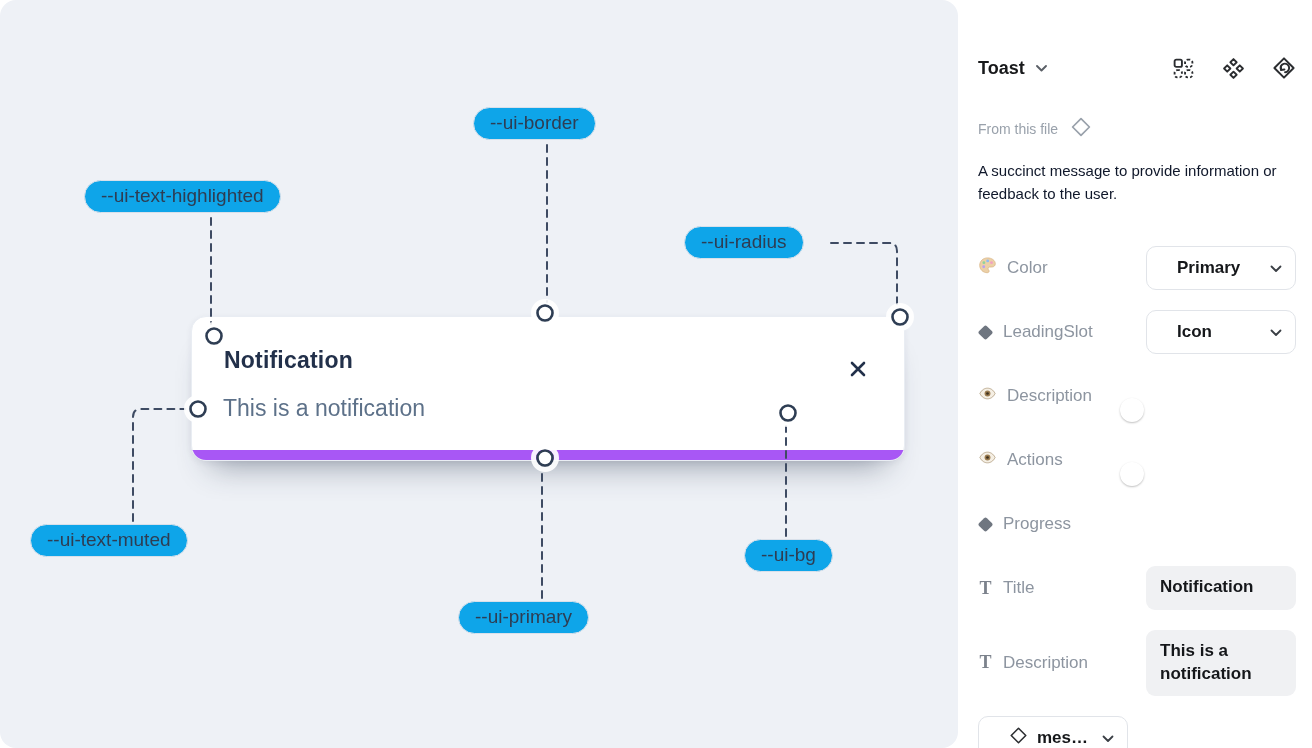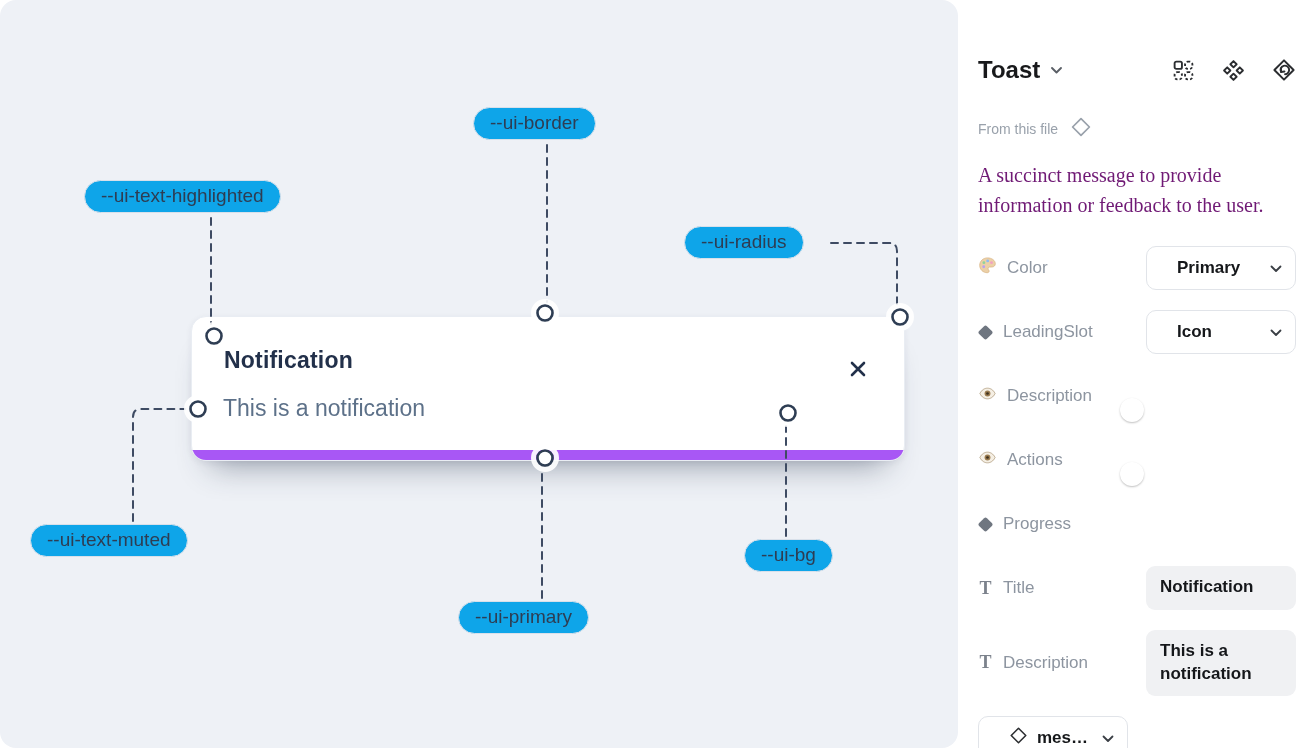--- a/index.html
+++ b/index.html
@@ -33,30 +33,30 @@
   .co-bg        { left:744px; top:539px; }
 
   .overlay { position:absolute; inset:0; pointer-events:none; }
   .overlay .dot { pointer-events:auto; cursor:pointer; }
 
   
   .panel { position:absolute; left:958px; top:0; width:354px; height:748px; background:#ffffff; }
 
   .panel-header { position:absolute; left:20px; right:16px; top:56px;
                   display:flex; align-items:center; }
-  .panel-title  { font-size:24px; font-weight:700; color:#18191b; }
+  .panel-title  { font-size:18px; font-weight:700; color:#18191b; }
   .title-chevron { margin-left:10px; display:flex; }
   .header-icons { margin-left:auto; display:flex; gap:27px; align-items:center; }
   .hicon { display:flex; cursor:pointer; }
 
   .source-row { position:absolute; left:20px; top:116px; display:flex; align-items:center; gap:12px; }
   .source-label { font-size:14px; color:#99a1ab; }
 
   .component-desc { position:absolute; left:20px; top:160px; width:322px;
-                    font-size:20px; line-height:1.5; color:#701a75;font-family:Liberation Serif, serif; }
+                    font-size:15px; line-height:1.5; color:#0f172a; }
 
   .rows { position:absolute; left:20px; right:16px; top:246px;
           display:flex; flex-direction:column; gap:20px; }
   .prop-row { display:flex; align-items:center; min-height:44px; }
   .prop-label { flex:1; min-width:0; display:flex; align-items:center; gap:10px;
                 font-size:17px; color:#8d95a0; overflow:hidden; white-space:nowrap; }
   .prop-control { width:150px; flex:none; }
 
   .diamond-filled { width:11px; height:11px; background:#6f7680; border-radius:2px;
                     transform:rotate(45deg); flex:none; margin:0 2px; }

